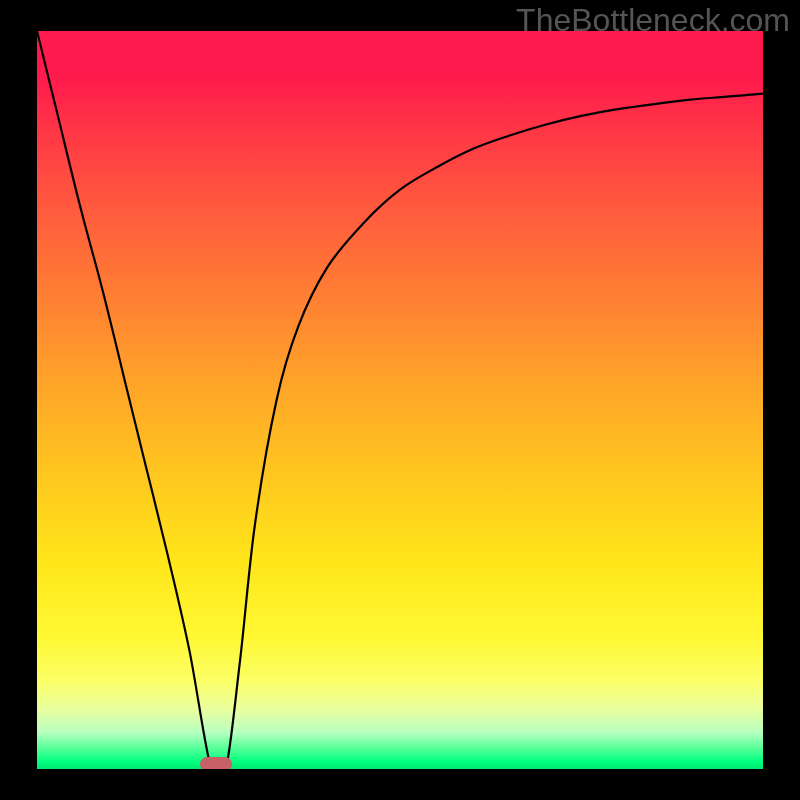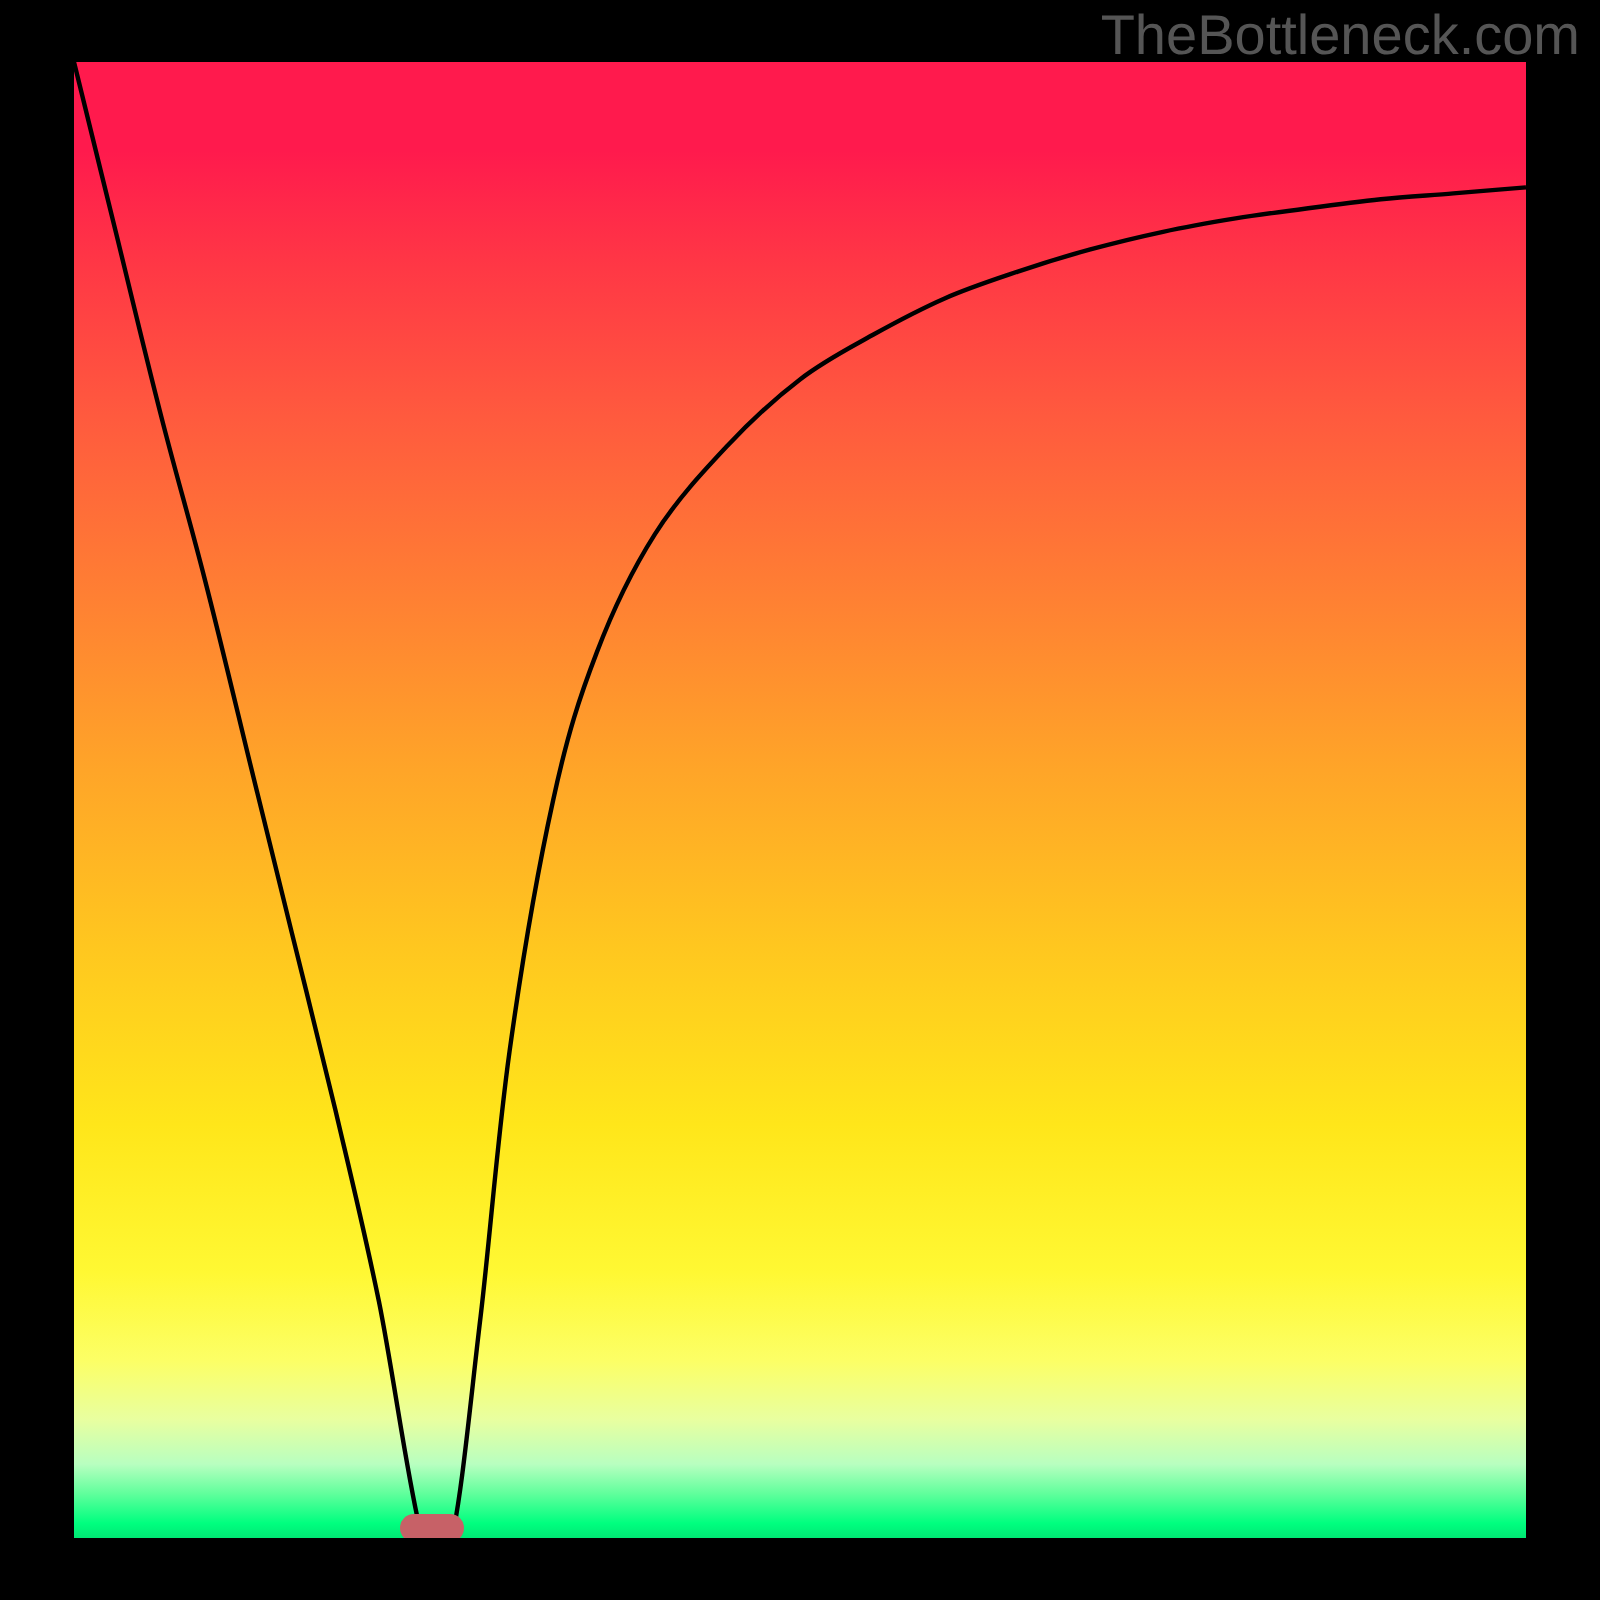--- a/index.html
+++ b/index.html
@@ -15,21 +15,21 @@
     position: relative;
     width: 800px;
     height: 800px;
     background: #000;
   }
   .watermark {
     position: absolute;
     top: 2px;
     right: 10px;
     color: #555;
-    font-size: 28px;
+    font-size: 32px;
     font-weight: 500;
     z-index: 5;
     user-select: none;
   }
   .plot-area {
     position: absolute;
     left: 37px;
     top: 31px;
     width: 726px;
     height: 738px;

